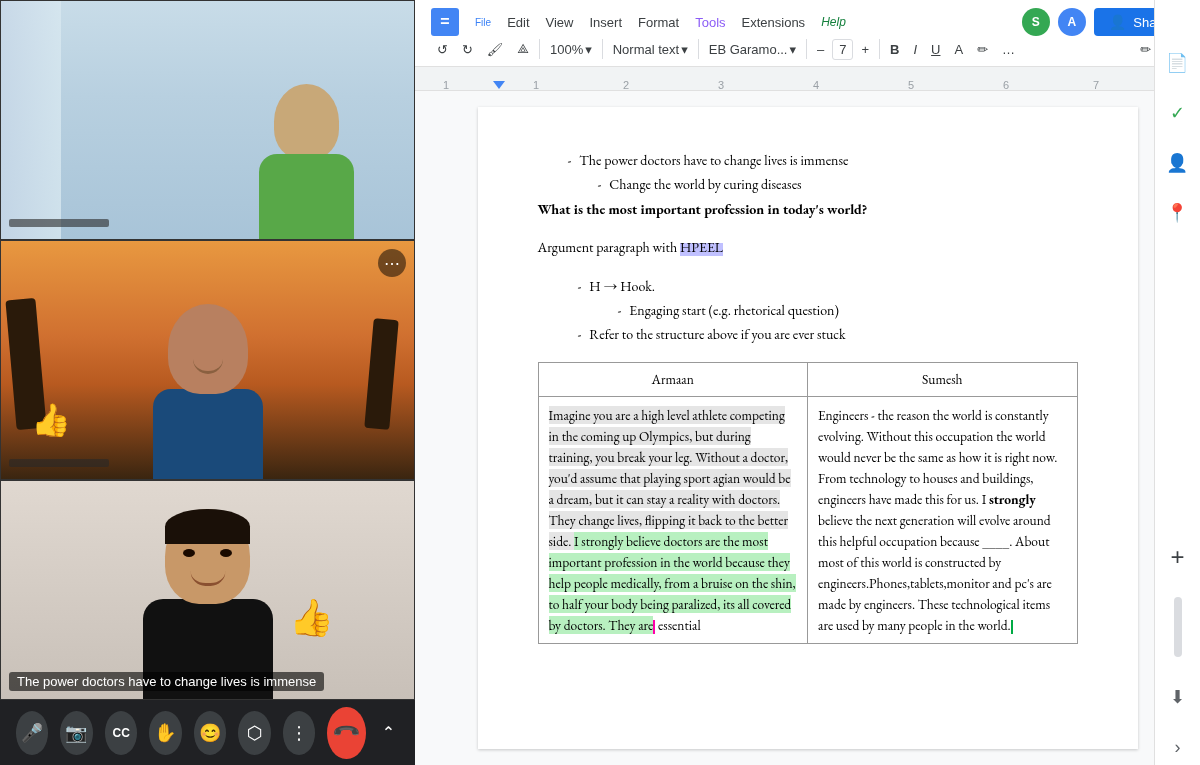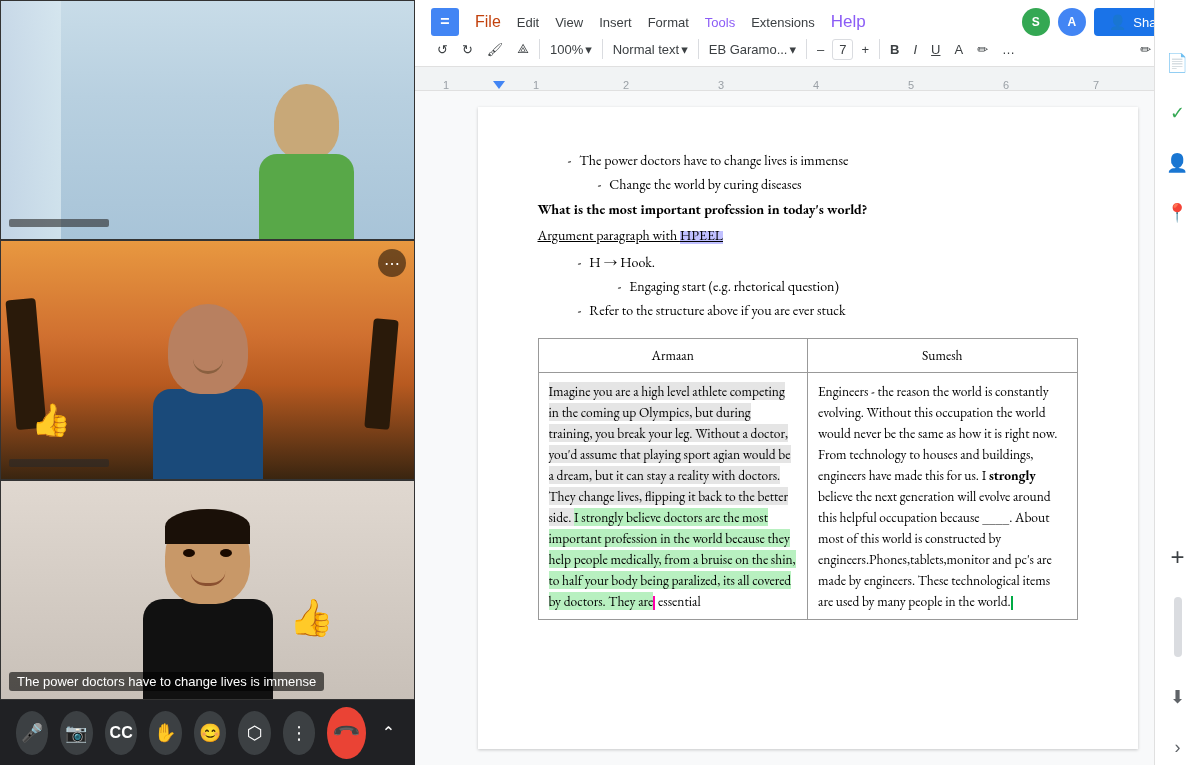--- a/index.html
+++ b/index.html
@@ -389,21 +389,21 @@
   </div>
 
   <div class="controls-bar">
     <button class="ctrl-btn">
       <span>🎤</span>
     </button>
     <button class="ctrl-btn">
       <span>📷</span>
     </button>
     <button class="ctrl-btn">
-      <span style="font-size:16px;font-weight:bold;">CC</span>
+      <span style="font-size:12px;font-weight:bold;">CC</span>
     </button>
     <button class="ctrl-btn">
       <span>✋</span>
     </button>
     <button class="ctrl-btn">
       <span>😊</span>
     </button>
     <button class="ctrl-btn">
       <span>⬡</span>
     </button>
@@ -420,28 +420,28 @@
 </div>
 
 <div class="doc-wrapper">
 
   <div class="doc-topbar">
 
     <div class="doc-topbar-row1">
       <div class="doc-logo" style="background:#4285f4;width:28px;height:28px;border-radius:3px;display:flex;align-items:center;justify-content:center;color:white;font-size:16px;margin-right:8px;">
         <span>=</span>
       </div>
-      <span class="menu-item" style="font-size:16px;padding:3px 8px;cursor:pointer;border-radius:3px;color:#c2410c;">File</span>
+      <span class="menu-item" style="font-size:10px;padding:3px 8px;cursor:pointer;border-radius:3px;color:#3b82f6;">File</span>
       <span class="menu-item" style="font-size:13px;padding:3px 8px;cursor:pointer;border-radius:3px;color:#3c4043;">Edit</span>
       <span class="menu-item" style="font-size:13px;padding:3px 8px;cursor:pointer;border-radius:3px;color:#3c4043;">View</span>
       <span class="menu-item" style="font-size:13px;padding:3px 8px;cursor:pointer;border-radius:3px;color:#3c4043;">Insert</span>
       <span class="menu-item" style="font-size:13px;padding:3px 8px;cursor:pointer;border-radius:3px;color:#3c4043;">Format</span>
       <span class="menu-item" style="font-size:13px;padding:3px 8px;cursor:pointer;border-radius:3px;color:#8b5cf6;">Tools</span>
       <span class="menu-item" style="font-size:13px;padding:3px 8px;cursor:pointer;border-radius:3px;color:#3c4043;">Extensions</span>
-      <span class="menu-item" style="font-size:17px;padding:3px 8px;cursor:pointer;border-radius:3px;color:#8b5cf6;">Help</span>
+      <span class="menu-item" style="font-size:12px;padding:3px 8px;cursor:pointer;border-radius:3px;color:#15803d;font-style:italic;">Help</span>
       <div style="margin-left:auto;display:flex;align-items:center;gap:8px;">
 
         <div style="width:28px;height:28px;border-radius:50%;background:#34a853;display:flex;align-items:center;justify-content:center;color:white;font-size:12px;font-weight:bold;">S</div>
         <div style="width:28px;height:28px;border-radius:50%;background:#4285f4;display:flex;align-items:center;justify-content:center;color:white;font-size:12px;font-weight:bold;">A</div>
         <button class="share-btn">
           <span style="font-size:14px;">👤</span>
           <span>Share</span>
         </button>
       </div>
     </div>
@@ -510,21 +510,21 @@
         <span>The power doctors have to change lives is immense</span>
       </div>
       <div class="bullet-item" style="padding-left:60px;">
         <span>Change the world by curing diseases</span>
       </div>
 
       <div class="bold-heading">
         <span>What is the most important profession in today's world?</span>
       </div>
 
-      <div style="margin:4px 0;text-decoration:underline;">
+      <div style="margin:16px 0;">
         <span>Argument paragraph with </span><span class="hpeel-text hpeel-highlight" style="background: linear-gradient(transparent 30%, rgba(130,130,255,0.5) 30%);">HPEEL</span>
       </div>
 
       <div class="bullet-item" style="padding-left:40px;">
         <span>H → Hook.</span>
       </div>
 
       <div class="sub-bullet" style="padding-left:80px;">
         <span>Engaging start (e.g. rhetorical question)</span>
       </div>

